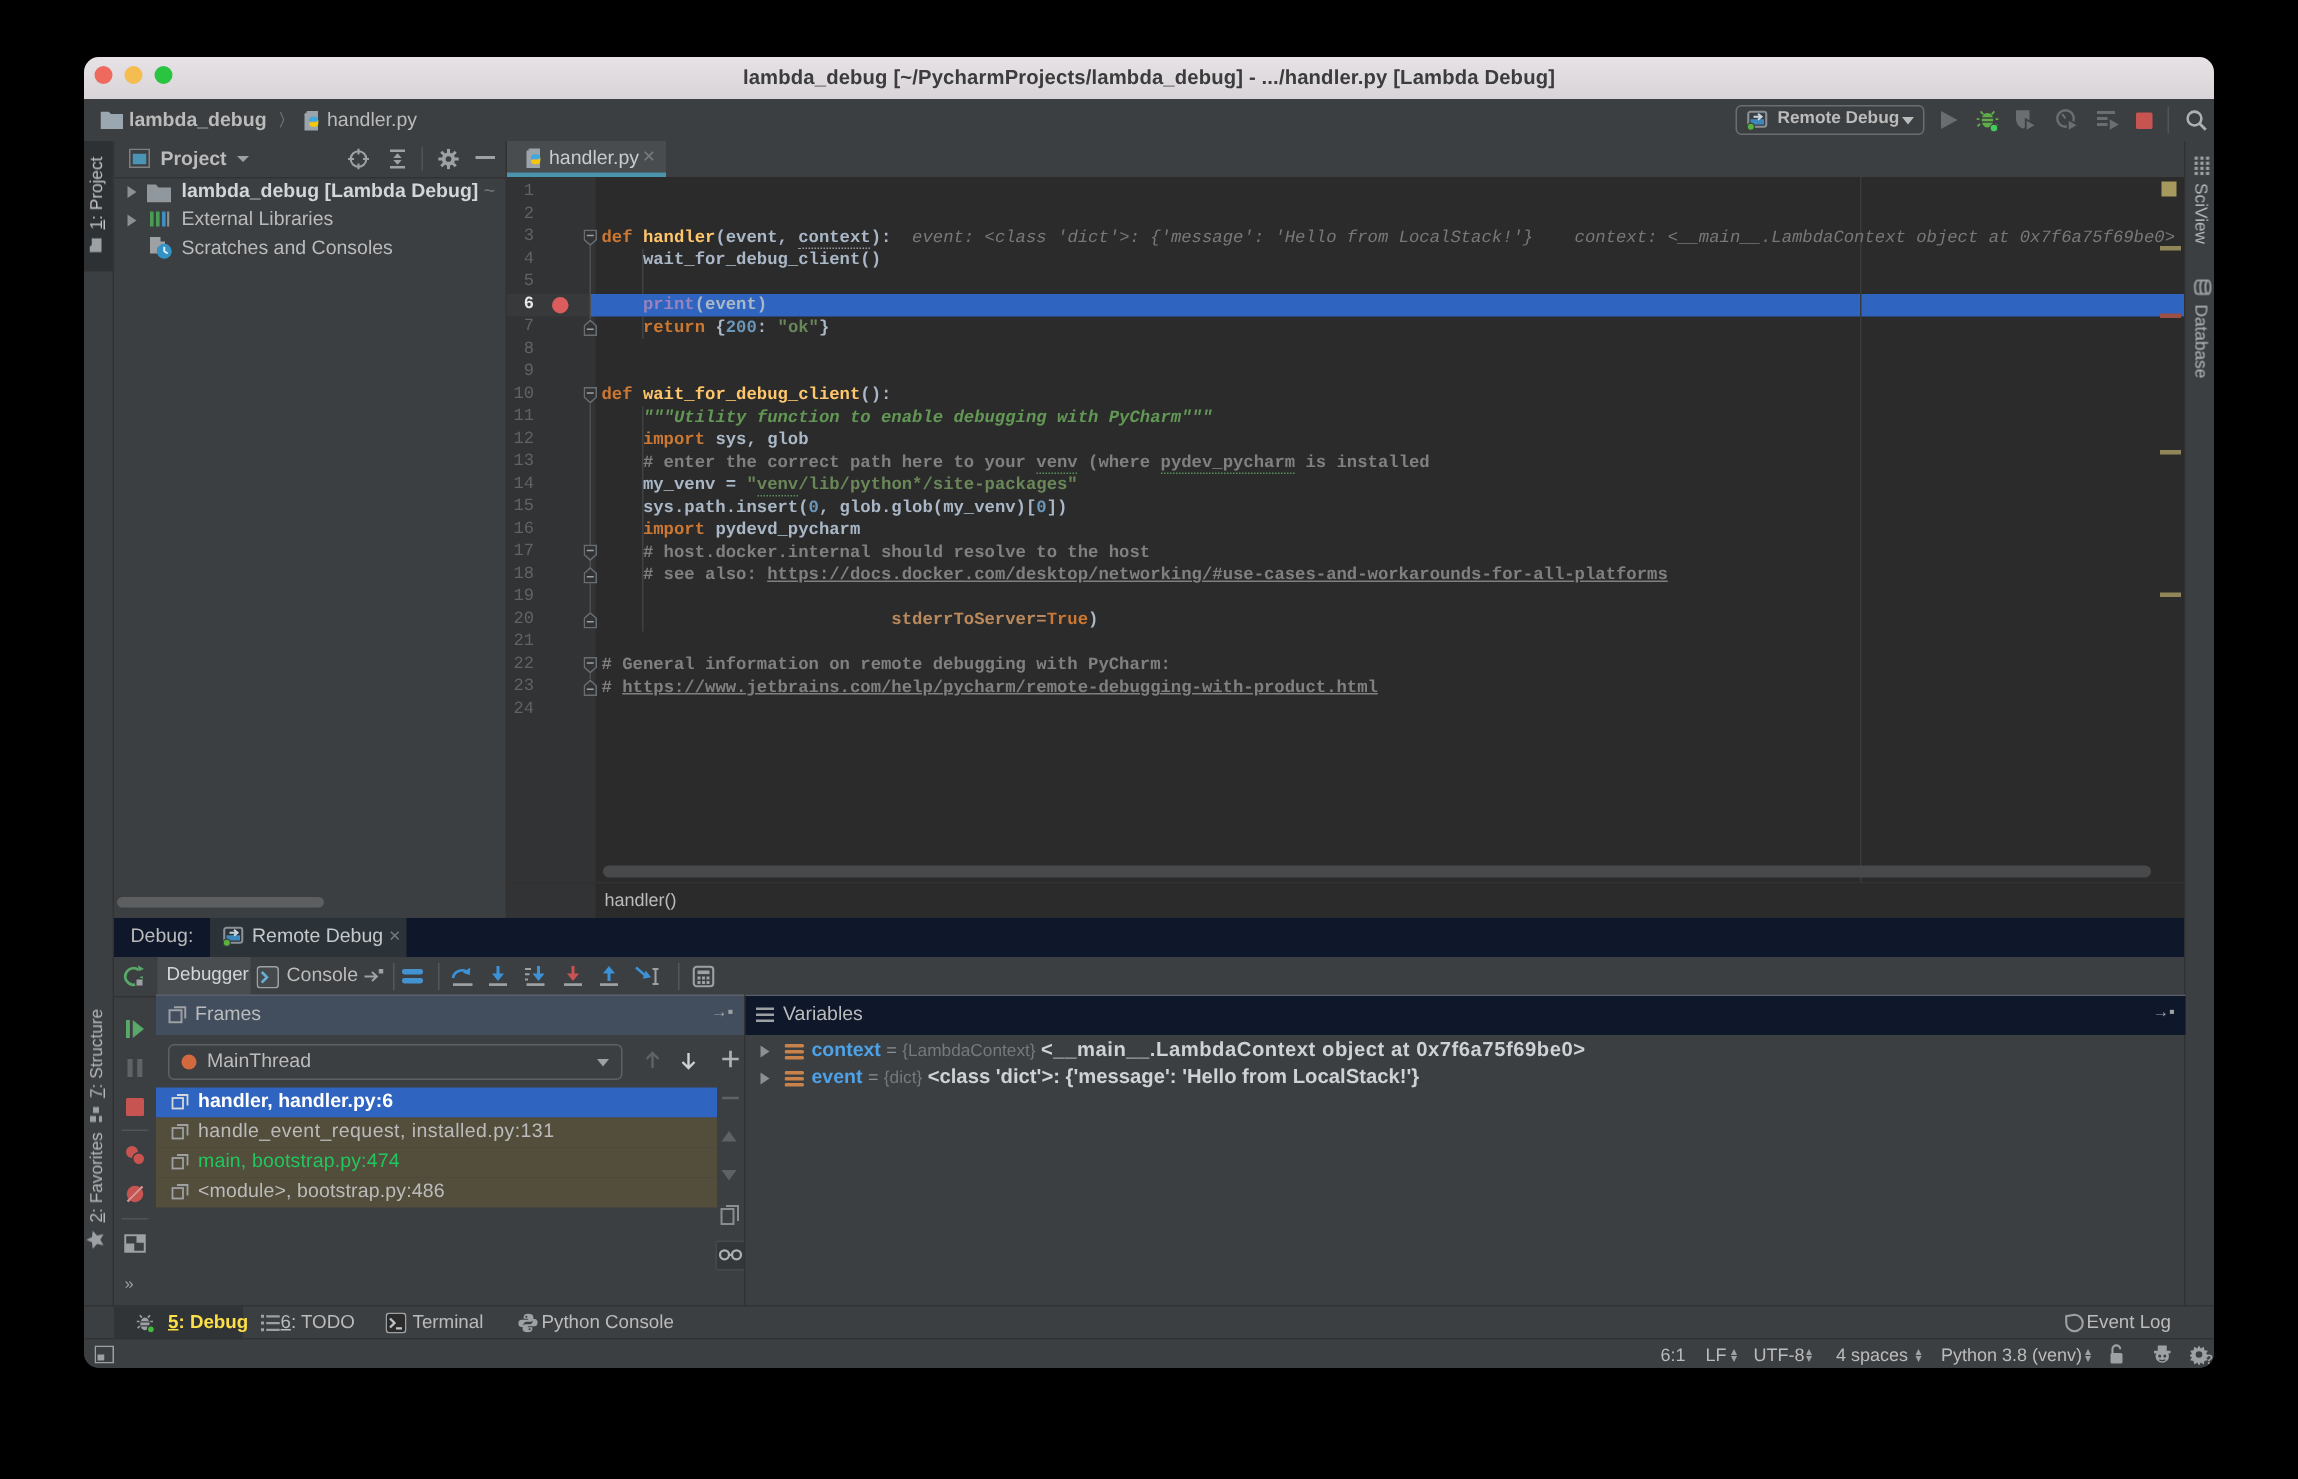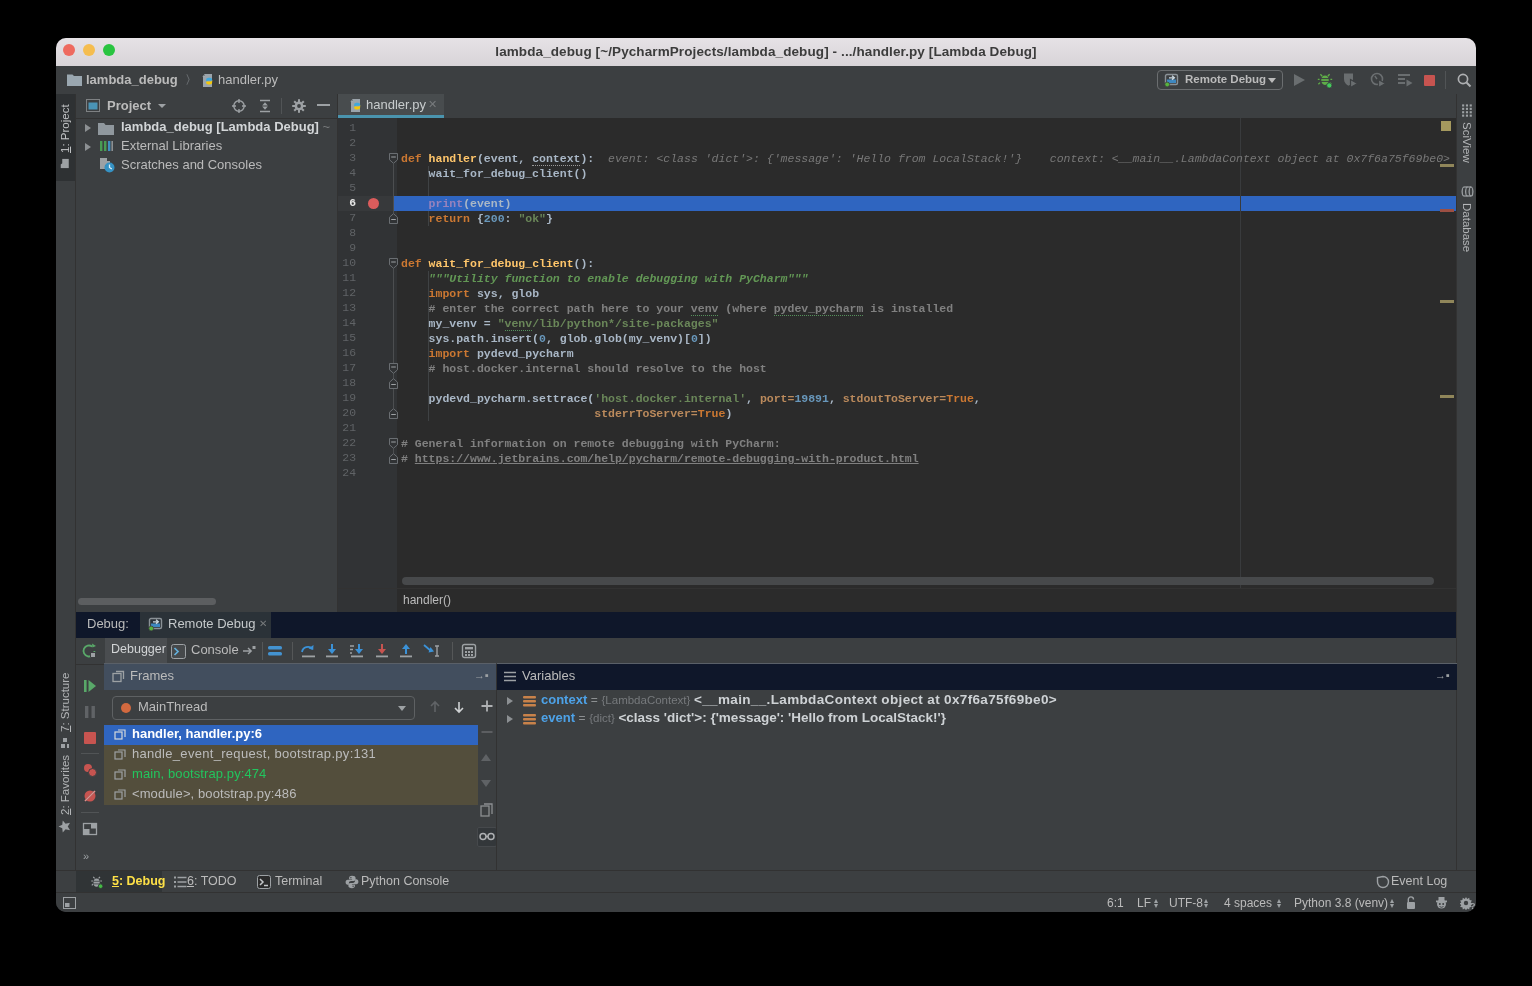--- a/index.html
+++ b/index.html
@@ -280,21 +280,21 @@
     <div class="ln" style="left:63px;top:102px;">    <span class="bi">print</span>(event)</div>
     <div class="ln" style="left:63px;top:117px;">    <span class="kw">return</span> {<span class="nm">200</span>: <span class="st">"ok"</span>}</div>
     <div class="ln" style="left:63px;top:162px;"><span class="kw">def </span><span class="fn">wait_for_debug_client</span>():</div>
     <div class="ln" style="left:63px;top:177px;">    <span class="ds">"""Utility function to enable debugging with PyCharm"""</span></div>
     <div class="ln" style="left:63px;top:192px;text-align:right;">    <span class="kw">import</span> sys, glob</div>
     <div class="ln" style="left:63px;top:207px;">    <span class="cm"># enter the correct path here to your <span class="sq">venv</span> (where <span class="sq">pydev_pycharm</span> is installed</span></div>
     <div class="ln" style="left:63px;top:222px;">    my_venv = <span class="st">"<span class="sq">venv</span>/lib/python*/site-packages"</span></div>
     <div class="ln" style="left:63px;top:237px;">    sys.path.insert(<span class="nm">0</span>, glob.glob(my_venv)[<span class="nm">0</span>])</div>
     <div class="ln" style="left:63px;top:252px;">    <span class="kw">import</span> pydevd_pycharm</div>
     <div class="ln" style="left:63px;top:267px;">    <span class="cm"># host.docker.internal should resolve to the host</span></div>
-    <div class="ln" style="left:63px;top:297px;">    pydevd_pycharm.settrace(<span class="st">'host.docker.internal'</span>, <span class="pa">port=</span><span class="nm">19891</span>, <span class="pa">stdoutToServer=</span><span class="kw">True</span>,</div>
+    <div class="ln" style="left:63px;top:282px;">    <span class="cm"># see also: <span class="lk">https://docs.docker.com/desktop/networking/#use-cases-and-workarounds-for-all-platforms</span></span></div>
     <div class="ln" style="left:63px;top:312px;">                            <span class="pa">stderrToServer=</span><span class="kw">True</span>)</div>
     <div class="ln" style="left:63px;top:342px;"><span class="cm"># General information on remote debugging with PyCharm:</span></div>
     <div class="ln" style="left:63px;top:357px;"><span class="cm"># <span class="lk">https://www.jetbrains.com/help/pycharm/remote-debugging-with-product.html</span></span></div>
 
     <div class="a" style="left:64px;top:483px;width:1032px;height:8px;border-radius:4px;background:#47494b;"></div>
 
     <div class="a" style="left:0;top:494px;width:1118px;height:24px;background:#2b2b2b;border-top:1px solid #323232;">
       <div class="a" style="left:0;top:0;width:59px;height:24px;background:#313335;"></div>
       <div class="a" style="left:65px;top:4px;font-size:12px;color:#bbbbbb;">handler()</div>
     </div>
@@ -480,21 +480,21 @@
             <rect x="1" y="3" width="7" height="7" fill="none" stroke="#d5d9db" stroke-width="1.2"></rect>
             <path d="M4 1 h7 v7" fill="none" stroke="#d5d9db" stroke-width="1.2"></path>
           </svg>
         <div class="a" style="left:28px;top:1px;font-size:13px;font-weight:bold;color:#ffffff;">handler, handler.py:6</div>
       </div>
       <div class="a" style="left:0;top:81px;width:374px;height:20px;background:#534e3c;">
         <svg class="a" style="left:10px;top:4px;" width="12" height="12" viewBox="0 0 12 12">
             <rect x="1" y="3" width="7" height="7" fill="none" stroke="#9da1a4" stroke-width="1.2"></rect>
             <path d="M4 1 h7 v7" fill="none" stroke="#9da1a4" stroke-width="1.2"></path>
           </svg>
-        <div class="a" style="left:28px;top:1px;font-size:13px;letter-spacing:0.3px;color:#bbbbbb;">handle_event_request, bootstrap.py:131</div>
+        <div class="a" style="left:28px;top:1px;font-size:13px;letter-spacing:0.3px;color:#bbbbbb;">handle_event_request, installed.py:131</div>
       </div>
       <div class="a" style="left:0;top:101px;width:374px;height:20px;background:#534e3c;">
         <svg class="a" style="left:10px;top:4px;" width="12" height="12" viewBox="0 0 12 12">
             <rect x="1" y="3" width="7" height="7" fill="none" stroke="#9da1a4" stroke-width="1.2"></rect>
             <path d="M4 1 h7 v7" fill="none" stroke="#9da1a4" stroke-width="1.2"></path>
           </svg>
         <div class="a" style="left:28px;top:1px;font-size:13px;letter-spacing:0.1px;color:#22c55e;">main, bootstrap.py:474</div>
       </div>
       <div class="a" style="left:0;top:121px;width:374px;height:20px;background:#534e3c;">
         <svg class="a" style="left:10px;top:4px;" width="12" height="12" viewBox="0 0 12 12">

